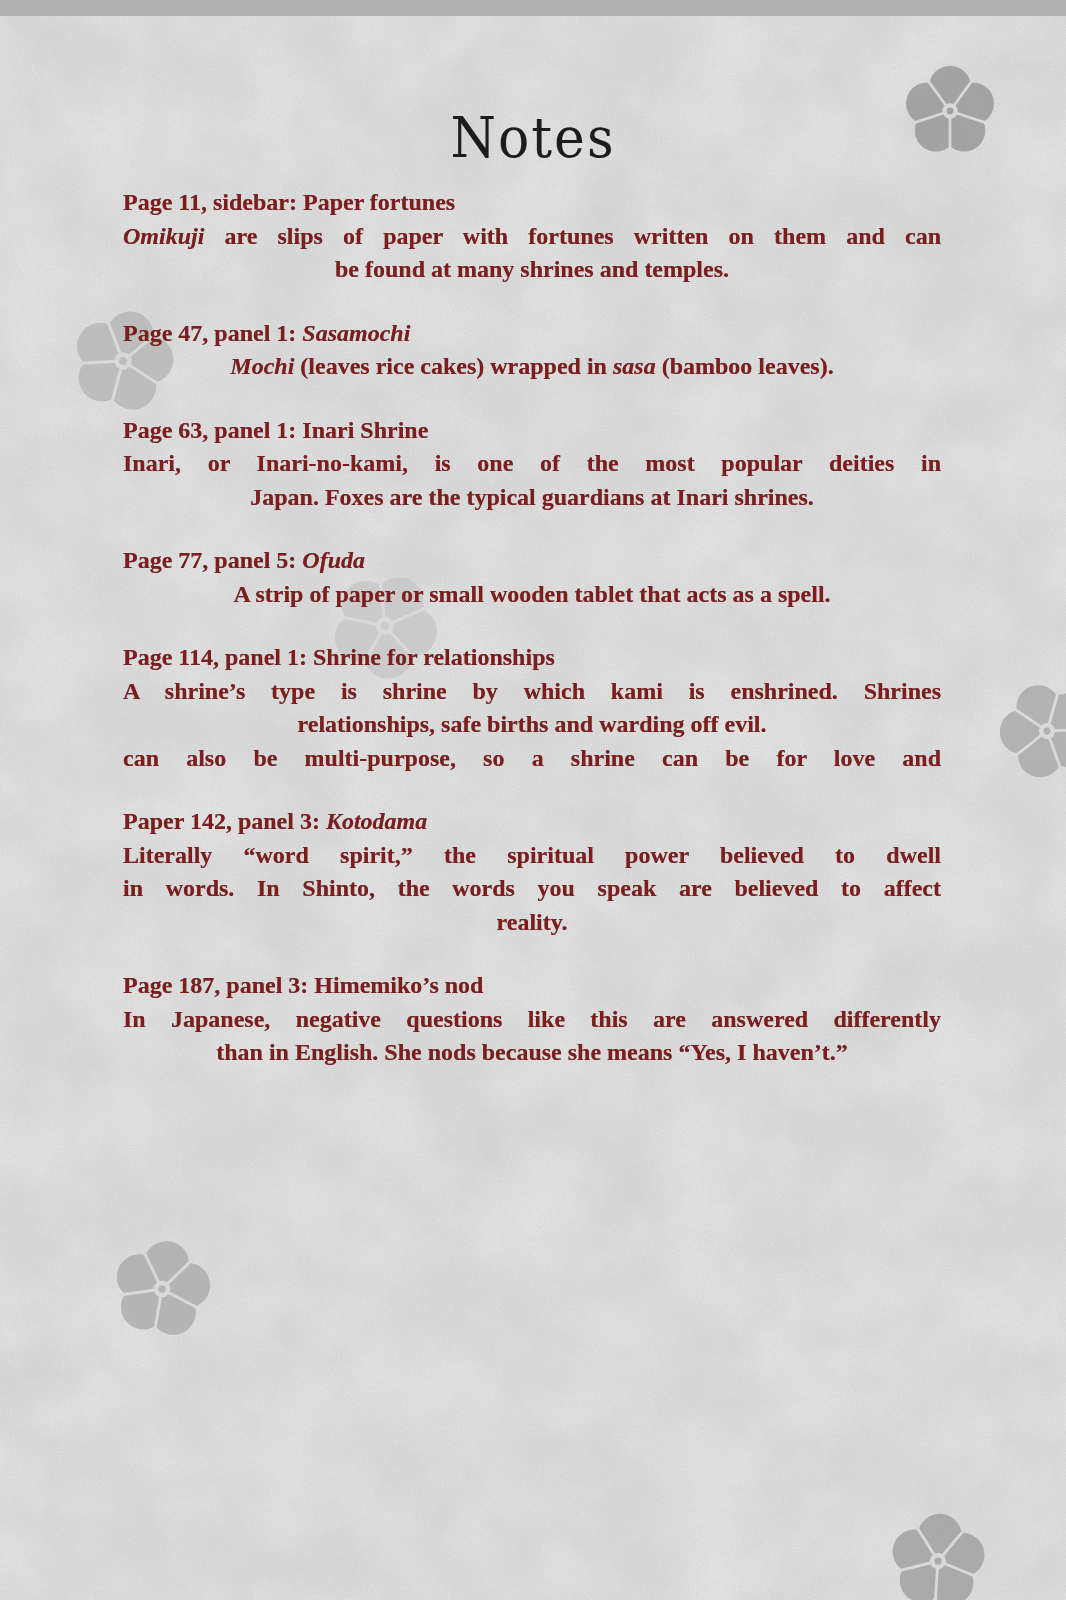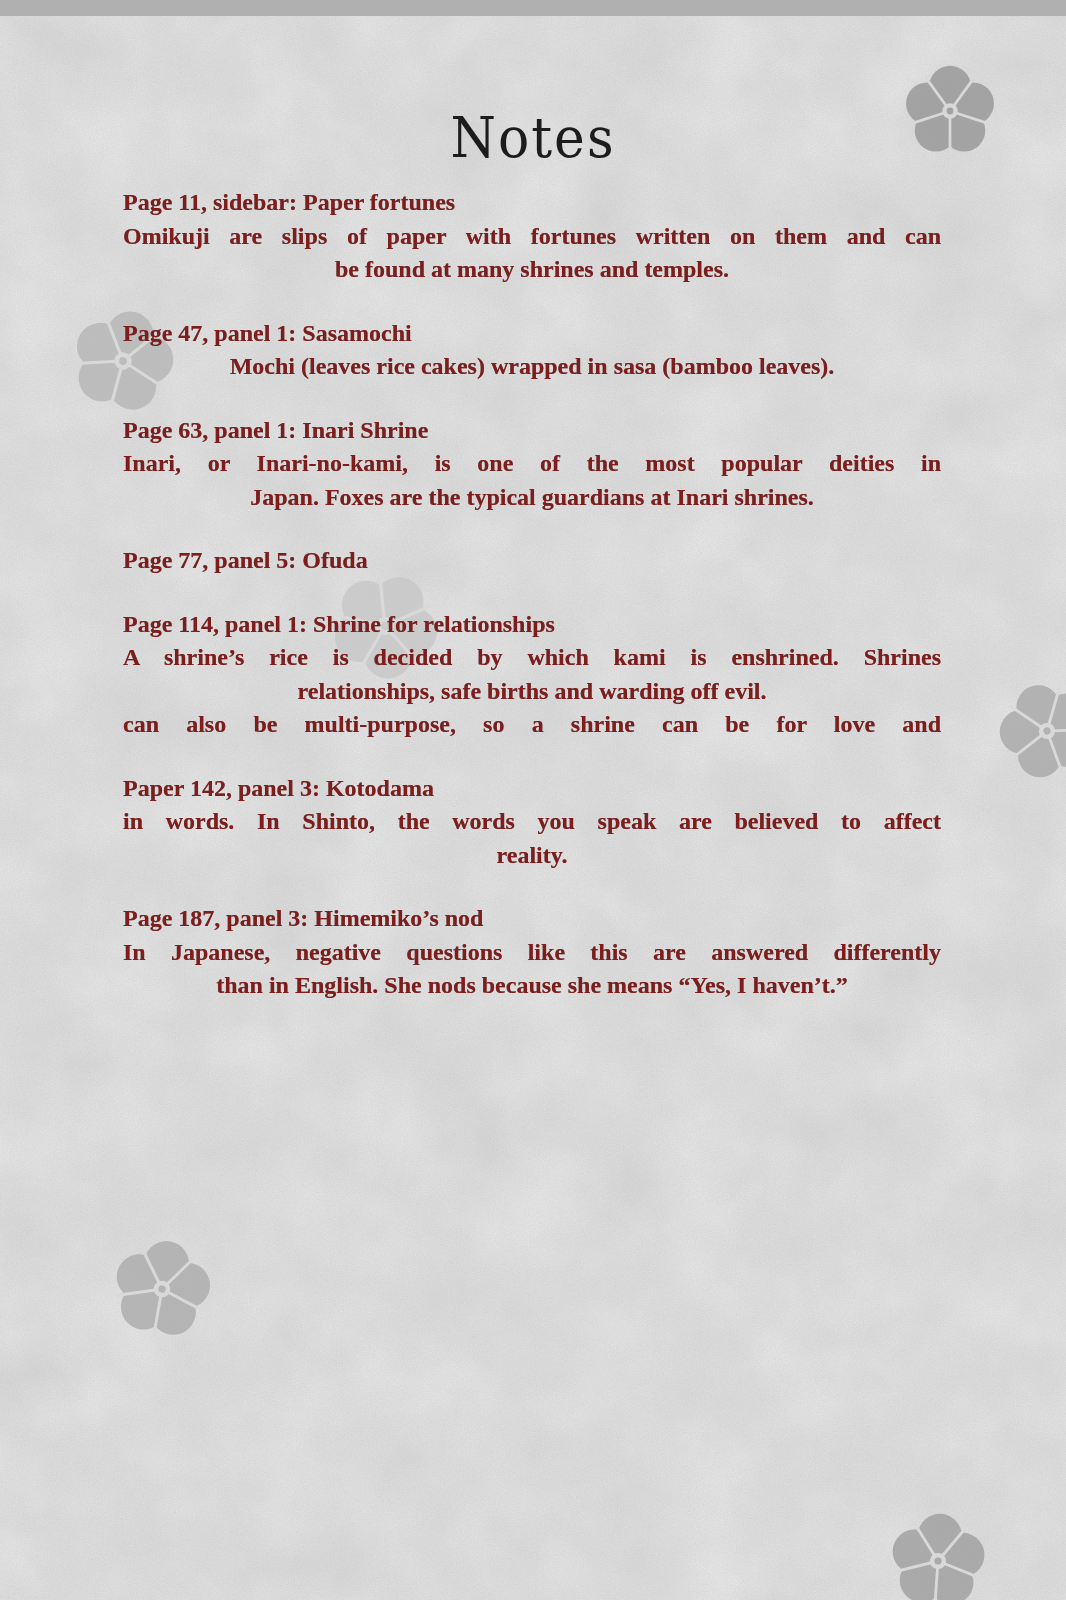--- a/index.html
+++ b/index.html
@@ -47,21 +47,21 @@
     font-size: 24px;
     line-height: 33.5px;
     font-weight: bold;
     text-shadow: 0 0 0.6px rgba(25,25,25,0.55);
   }
 
   .note { margin: 0 0 30px 0; }
   .heading { text-align: left; }
   .line { text-align: center; }
   .line.jl { text-align: justify; text-align-last: justify; }
-  .it { }
+  .it { font-style: italic; }
 </style>
 </head>
 <body>
 
 <div class="page">
 
   <svg id="deco-layer" class="texture-layer" width="1066" height="1600" viewBox="0 0 1066 1600" xmlns="http://www.w3.org/2000/svg">
     <defs>
       <filter id="speckle" x="0" y="0" width="100%" height="100%">
         <feTurbulence type="fractalNoise" baseFrequency="0.85" numOctaves="3" seed="7"></feTurbulence>
@@ -112,29 +112,31 @@
         <div class="heading"><span>Page 47, panel 1: </span><span class="it">Sasamochi</span></div>
         <div class="line"><span class="it">Mochi</span><span> (leaves rice cakes) wrapped in </span><span class="it">sasa</span><span> (bamboo leaves).</span></div>
       </div>
       <div class="note">
         <div class="heading"><span>Page 63, panel 1: Inari Shrine</span></div>
         <div class="line jl"><span>Inari, or Inari-no-kami, is one of the most popular deities in</span></div>
         <div class="line"><span>Japan. Foxes are the typical guardians at Inari shrines.</span></div>
       </div>
       <div class="note">
         <div class="heading"><span>Page 77, panel 5: </span><span class="it">Ofuda</span></div>
+        <div class="line"><span>A strip of paper or small wooden tablet that acts as a spell.</span></div>
       </div>
       <div class="note">
         <div class="heading"><span>Page 114, panel 1: Shrine for relationships</span></div>
-        <div class="line jl"><span>A shrine’s rice is decided by which kami is enshrined. Shrines</span></div>
+        <div class="line jl"><span>A shrine’s type is shrine by which kami is enshrined. Shrines</span></div>
         <div class="line"><span>relationships, safe births and warding off evil.</span></div>
         <div class="line jl"><span>can also be multi-purpose, so a shrine can be for love and</span></div>
       </div>
       <div class="note">
         <div class="heading"><span>Paper 142, panel 3: </span><span class="it">Kotodama</span></div>
+        <div class="line jl"><span>Literally “word spirit,” the spiritual power believed to dwell</span></div>
         <div class="line jl"><span>in words. In Shinto, the words you speak are believed to affect</span></div>
         <div class="line"><span>reality.</span></div>
       </div>
       <div class="note">
         <div class="heading"><span>Page 187, panel 3: Himemiko’s nod</span></div>
         <div class="line jl"><span>In Japanese, negative questions like this are answered differently</span></div>
         <div class="line"><span>than in English. She nods because she means “Yes, I haven’t.”</span></div>
       </div>
     </div>
 

